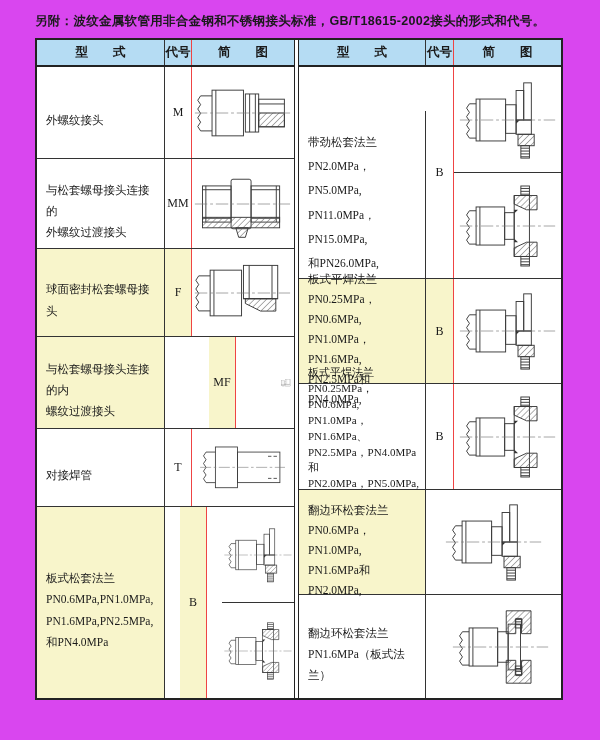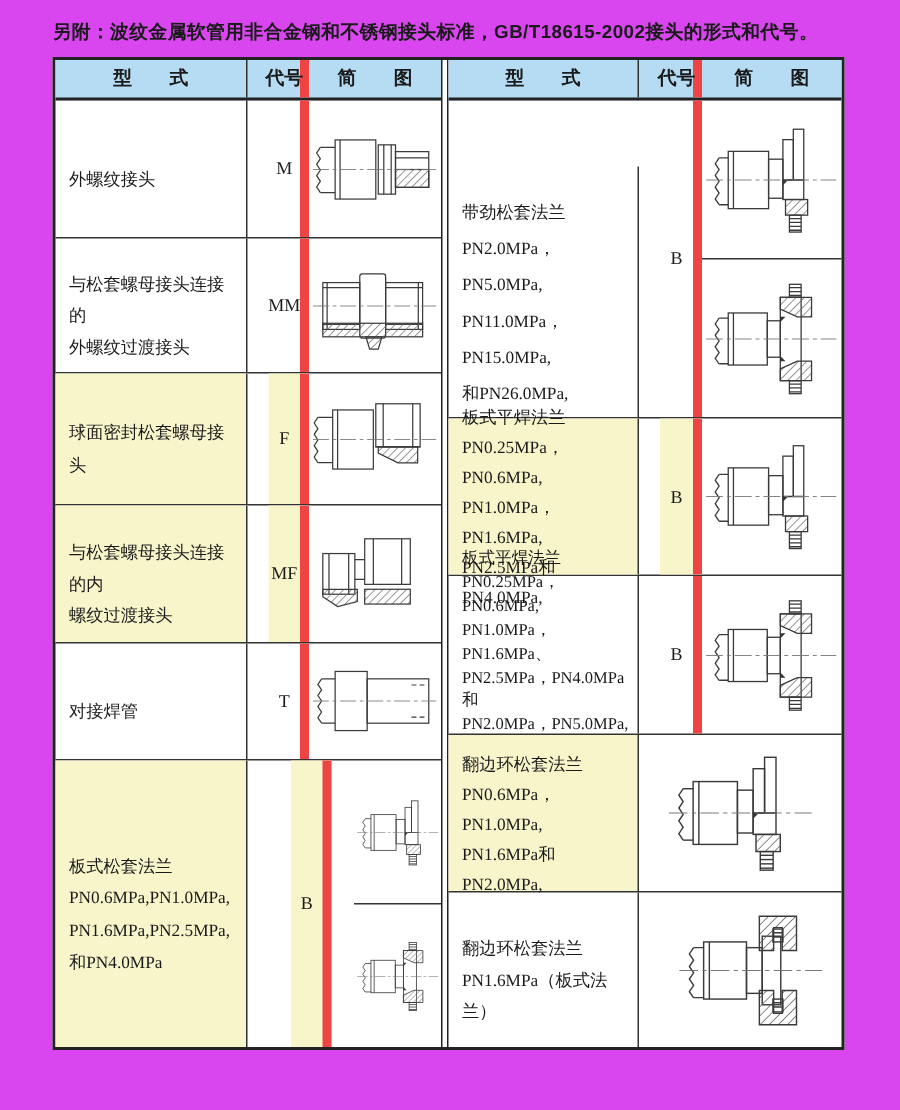--- a/index.html
+++ b/index.html
@@ -13,39 +13,39 @@
   .half{display:flex;flex-direction:column;box-sizing:border-box;}
   .half.left{width:257px;}
   .half.right{flex:1;}
   .vdiv{width:3px;border-left:1px solid #222;border-right:1px solid #222;background:#fff;}
   .hrow{display:flex;box-sizing:border-box;border-bottom:1px solid #333;}
   .hrow.header{height:27px;background:#b5dcf3;border-bottom:2px solid #222;flex:0 0 auto;}
   .hrow:last-child{border-bottom:none;gap:15px;}
   .cell{box-sizing:border-box;}
   .ctype{border-right:1px solid #333;padding:20px 4px 4px 9px;font-size:11.5px;
         line-height:1.85;display:flex;align-items:center;white-space:pre-line;}
-  .ccode{border-right:6px solid #ef4444;display:flex;align-items:center;justify-content:center;
-        font-size:12px;margin-left:14px;}
+  .ccode{border-right:1px solid #ef4444;display:flex;align-items:center;justify-content:center;
+        font-size:12px;}
   .cdiag{flex:1;display:flex;flex-direction:column;min-width:0;}
   .left .ctype{width:128px;}
   .left .ccode{width:27px;}
   .right .ctype{width:127px;}
   .right .ccode{width:28px;}
   .hcell{display:flex;align-items:center;justify-content:center;font-weight:bold;
         font-size:12.5px;padding:0;white-space:nowrap;}
   .hcell.ctype{padding-left:0;}
   .dbox{flex:1;display:flex;align-items:center;justify-content:center;overflow:hidden;}
   .dbox + .dbox{border-top:1px solid #333;}
   .dbox svg{max-height:97%;max-width:98%;}
   .yellow{background:#f8f5cb;}
   
   .left .r0{height:92px;}
   .left .r1{height:88px;}
   .left .r2{height:90px;}
-  .left .r3{height:92px;}
+  .left .r3{height:92px;gap:44px;}
   .left .r4{height:78px;}
   .left .r5{flex:1;}
   
   .right .r0{height:212px;}
   .right .r1{height:105px;}
   .right .r2{height:106px;}
   .right .r3{height:105px;}
   .right .r4{flex:1;}
   .right .r0 .ctype{line-height:2.1;margin-top:44px;}
   .right .r2 .ctype{line-height:1.45;font-size:11px;}

